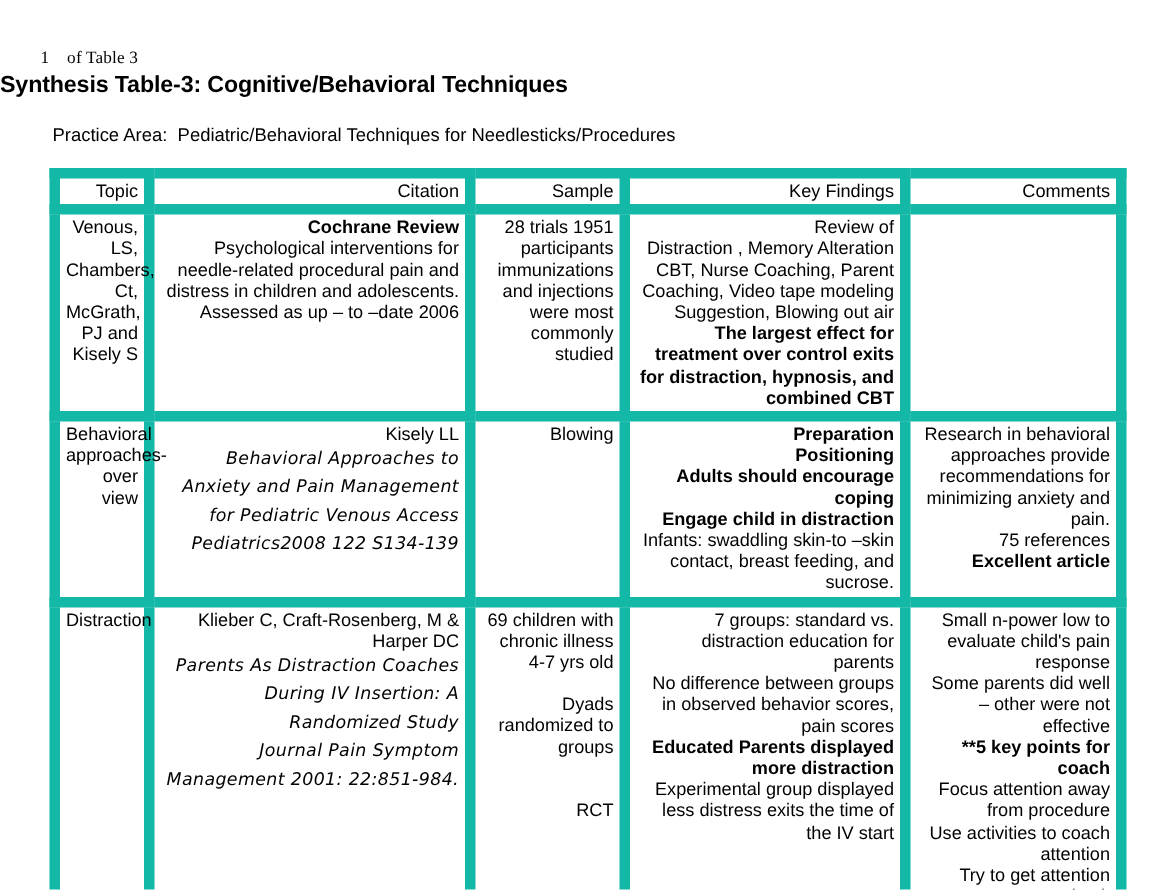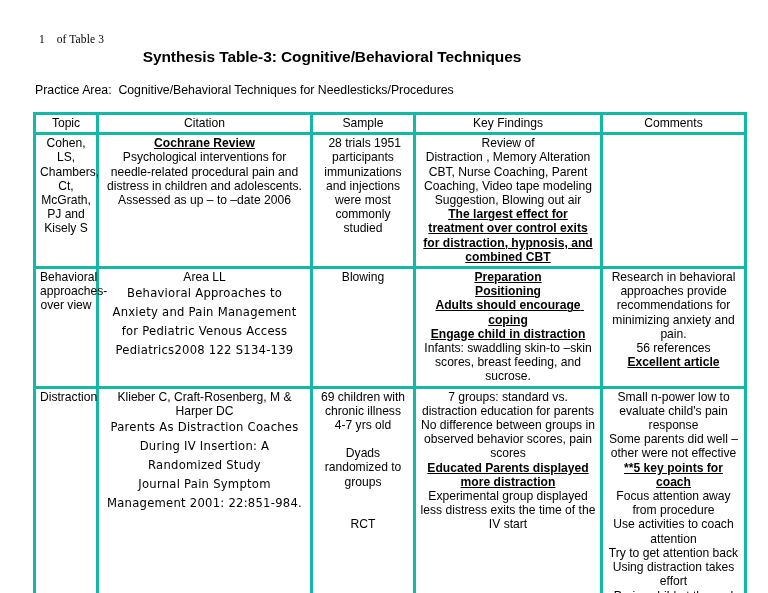--- a/index.html
+++ b/index.html
@@ -15,145 +15,146 @@
     overflow: hidden;
   }
   .page {
     position: relative;
     width: 768px;
     height: 593px;
     box-sizing: border-box;
   }
   .page-marker {
     position: absolute;
-    left: 39px;
+    left: 27px;
     top: 33px;
     font-family: "Liberation Serif", serif;
     font-size: 11.5px;
     line-height: 13px;
     letter-spacing: 0.1px;
     white-space: pre;
   }
   .doc-title {
     position: absolute;
     left: 0;
     top: 48px;
     width: 664px;
-    text-align: center;
+    text-align: left;
     font-size: 15.5px;
     font-weight: bold;
     letter-spacing: -0.1px;
   }
   .practice-area {
     position: absolute;
     left: 35px;
     top: 83px;
     font-size: 12.3px;
     white-space: pre;
   }
   table.synth {
     position: absolute;
     left: 33px;
     top: 112px;
     width: 711px;
     border-collapse: collapse;
     table-layout: fixed;
   }
   table.synth td, table.synth th {
-    border: 3px solid #14b8a6;
+    border: 7px solid #14b8a6;
     vertical-align: top;
     padding: 1px 4px 2px 4px;
     font-size: 12.1px;
     line-height: 14.2px;
     font-weight: normal;
-    text-align: center;
+    text-align: right;
   }
   .col-topic    { width: 63px; }
   .col-citation { width: 214px; }
   .col-sample   { width: 103px; }
   .col-key      { width: 187px; }
   .col-comments { width: 144px; }
 
   .hdr td { padding-top: 0px; padding-bottom: 1px; }
 
-  .b { font-weight: bold; text-decoration: underline; }
+  .b { font-weight: bold; }
   .script {
     font-family: "DejaVu Sans", sans-serif;
+    font-style: italic;
     font-size: 11.6px;
     line-height: 19px;
     letter-spacing: 0.25px;
   }
   .cell-lines { white-space: pre-wrap; }
   .spacer-sm { display: block; height: 14px; }
   .pad-top-1 { padding-top: 15px; }
 </style>
 </head>
 <body>
 
 <div class="page">
 
   <div class="page-marker">1    of Table 3</div>
 
   <div class="doc-title">Synthesis Table-3: Cognitive/Behavioral Techniques</div>
 
-  <div class="practice-area">Practice Area:  Cognitive/Behavioral Techniques for Needlesticks/Procedures</div>
+  <div class="practice-area">Practice Area:  Pediatric/Behavioral Techniques for Needlesticks/Procedures</div>
 
   <table class="synth">
     <colgroup>
       <col class="col-topic">
       <col class="col-citation">
       <col class="col-sample">
       <col class="col-key">
       <col class="col-comments">
     </colgroup>
     <tbody>
       <tr class="hdr">
         <td>Topic</td>
         <td>Citation</td>
         <td>Sample</td>
         <td>Key Findings</td>
         <td>Comments</td>
       </tr>
 
       <tr>
-        <td class="cell-lines">Cohen, LS, Chambers, Ct, McGrath, PJ and Kisely S</td>
+        <td class="cell-lines">Venous, LS, Chambers, Ct, McGrath, PJ and Kisely S</td>
         <td>
           <span class="b">Cochrane Review</span><br>
           <span>Psychological interventions for needle-related procedural pain and distress in children and adolescents. Assessed as up – to –date 2006</span>
         </td>
         <td class="cell-lines"> 28 trials 1951 participants immunizations and injections were most commonly studied</td>
         <td>
           <span class="cell-lines">Review of
 Distraction , Memory Alteration
 CBT, Nurse Coaching, Parent
 Coaching, Video tape modeling
 Suggestion, Blowing out air</span><br>
           <span class="b">The largest effect  for treatment over control exits for distraction, hypnosis, and combined CBT</span>
         </td>
         <td></td>
       </tr>
 
       <tr>
         <td class="cell-lines pad-top-1">Behavioral approaches-over view</td>
         <td>
-          <span>Area LL</span>
+          <span>Kisely LL</span>
           <div class="script">Behavioral Approaches to Anxiety and Pain Management for Pediatric Venous Access</div>
           <div class="script">Pediatrics2008 122 S134-139</div>
         </td>
         <td>Blowing</td>
         <td>
           <span class="b cell-lines">Preparation
 Positioning
 Adults should encourage coping
 Engage child in distraction</span><br>
-          <span class="cell-lines">Infants: swaddling skin-to –skin scores, breast feeding, and sucrose.</span>
+          <span class="cell-lines">Infants: swaddling skin-to –skin contact, breast feeding, and sucrose.</span>
         </td>
         <td>
           <span class="cell-lines">Research in behavioral approaches provide recommendations for minimizing anxiety and pain.
-56 references</span><br>
+75 references</span><br>
           <span class="b">Excellent article</span>
         </td>
       </tr>
 
       <tr>
         <td class="pad-top-1">Distraction</td>
         <td>
           <span class="cell-lines">Klieber C, Craft-Rosenberg, M &amp; Harper DC</span>
           <div class="script">Parents As Distraction Coaches During IV Insertion: A Randomized Study</div>
           <div class="script">Journal Pain Symptom Management 2001: 22:851-984.</div>

